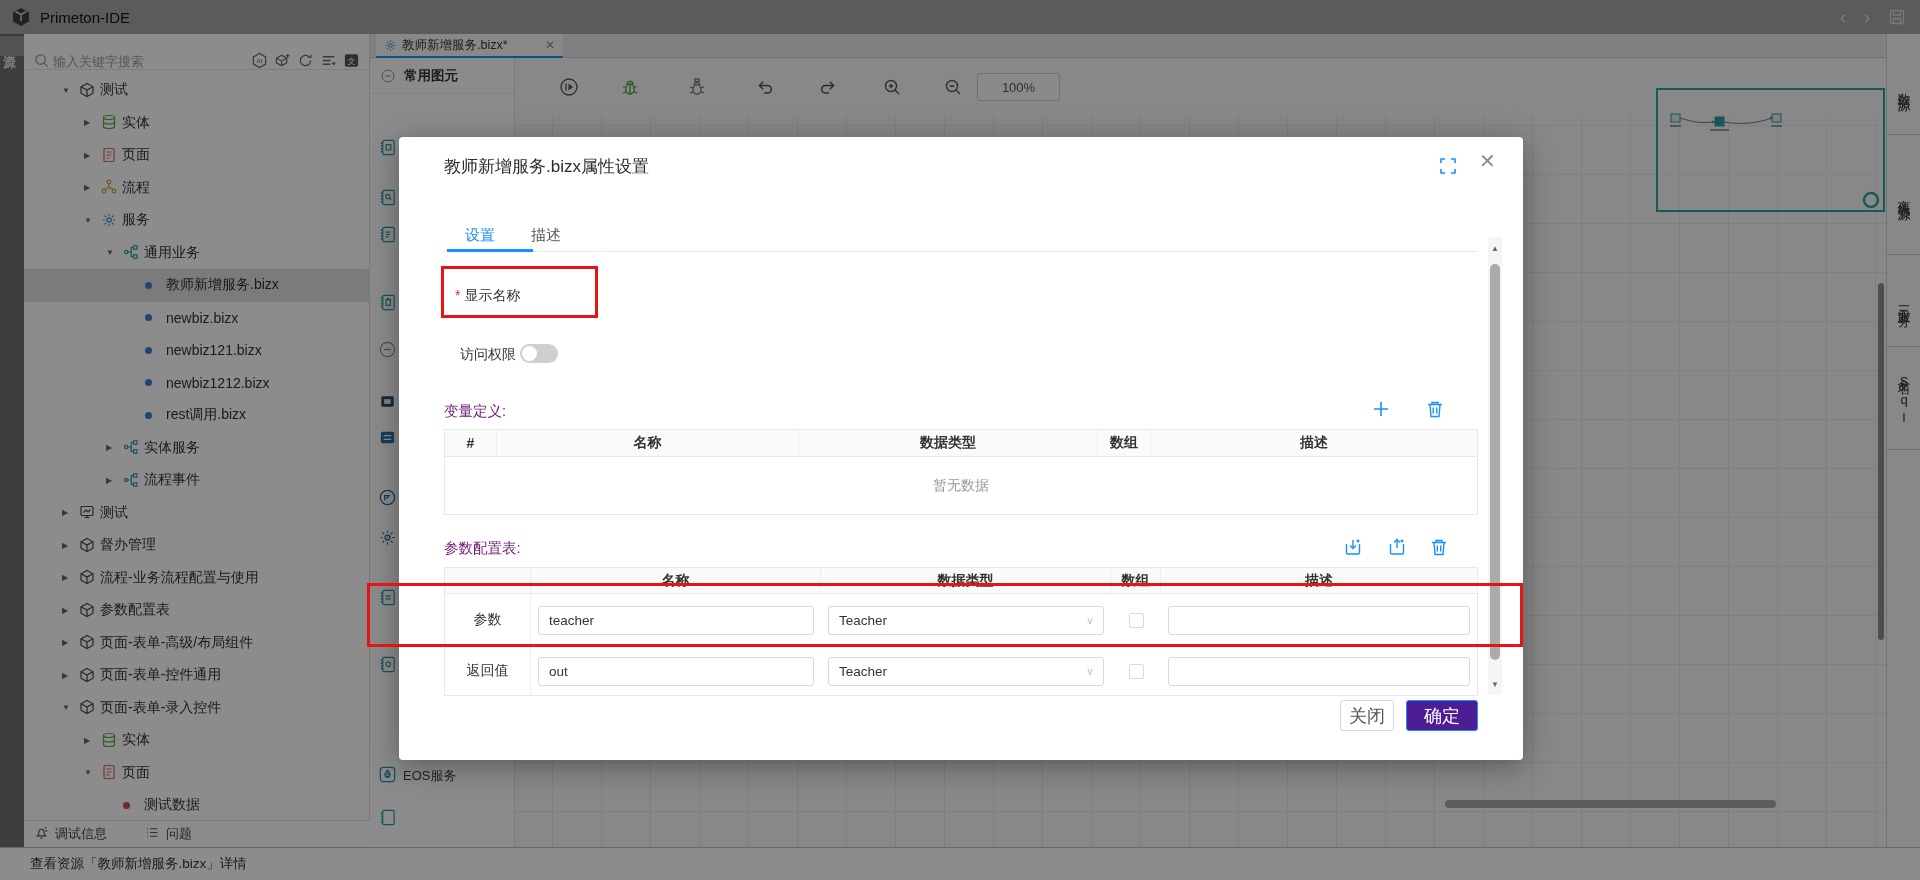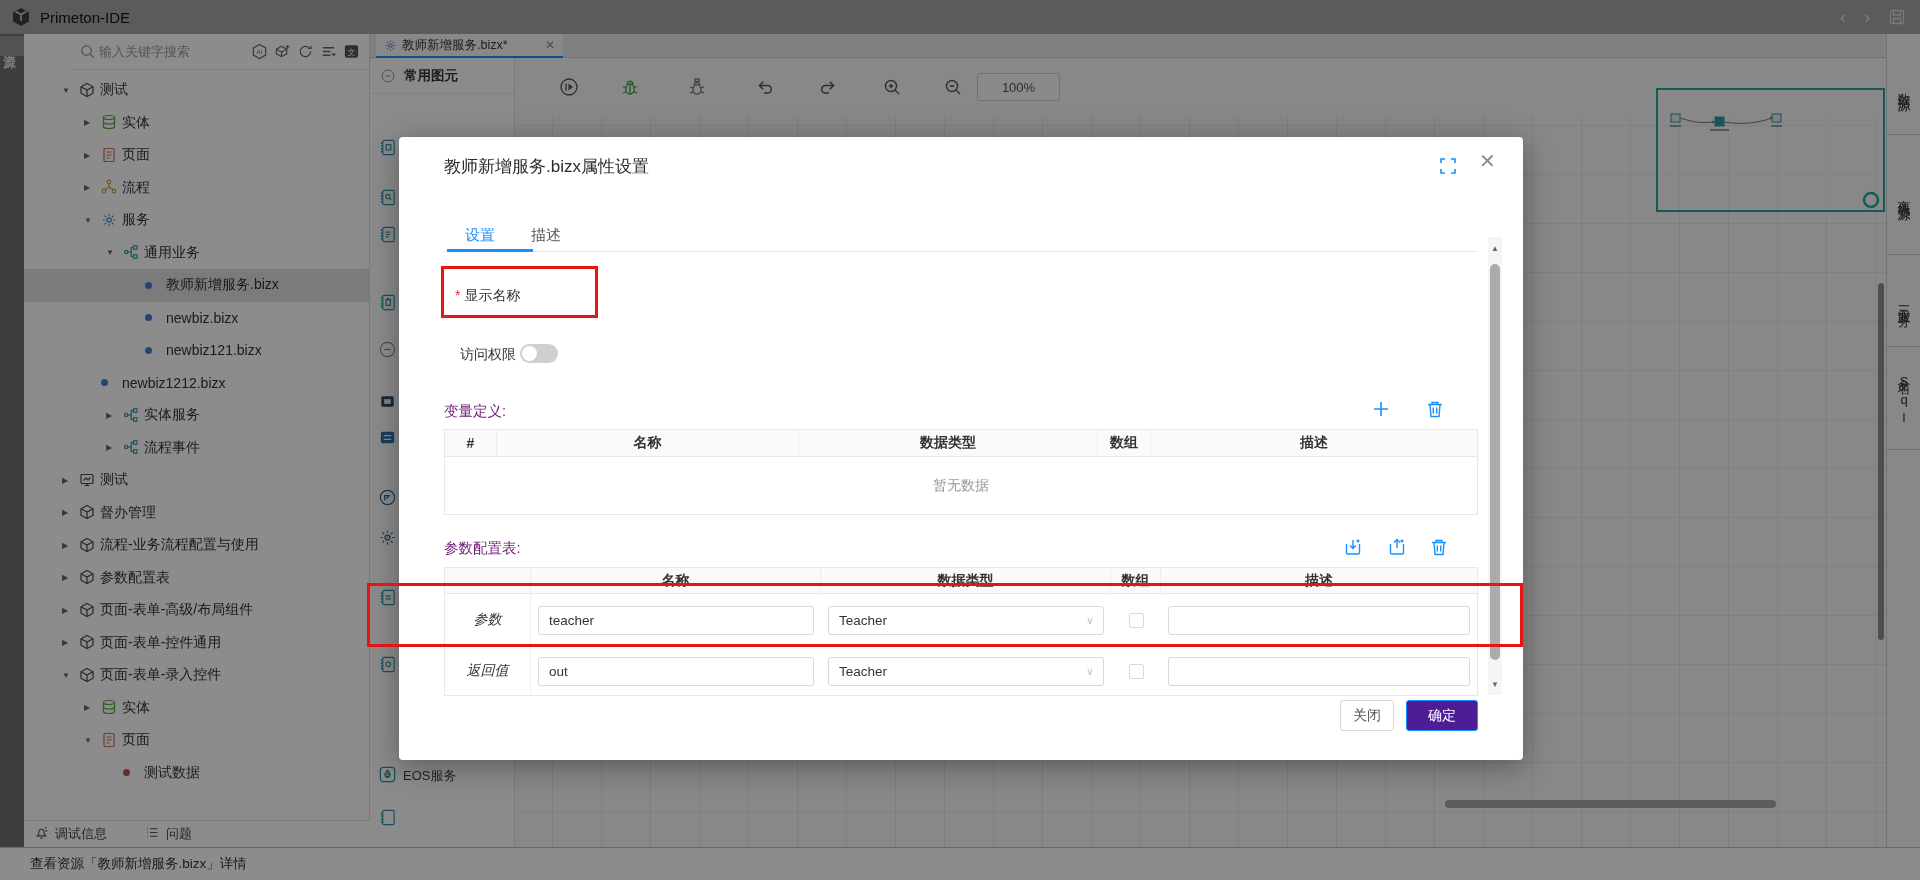--- a/index.html
+++ b/index.html
@@ -17,21 +17,21 @@
   .saveic { width:18px; height:18px; }
 
   
   .leftstrip { position:absolute; left:0; top:34px; width:24px; height:813px; background:#6f6f6f; }
   .striptab { margin-top:2px; width:24px; padding:8px 0; background:#989898; color:#f5f5f5;
     writing-mode:vertical-lr; text-orientation:upright; font-size:13px; text-align:center; letter-spacing:2px; }
 
   
   .sidebar { position:absolute; left:24px; top:34px; width:346px; height:813px; background:#fff;
     border-right:1px solid #dcdcdc; }
-  .searchrow { height:36px; border-bottom:1px solid #e4e4e4; display:flex; align-items:center; padding:0 6px;margin-left:46px; }
+  .searchrow { height:36px; border-bottom:1px solid #e4e4e4; display:flex; align-items:flex-end; padding:0 6px; }
   .searchrow input { border:0; outline:0; flex:1; font-size:13px; color:#333; min-width:0;
     font-family:inherit; background:transparent; }
   .searchrow input::placeholder { color:#9b9b9b; }
   .sic { width:17px; height:17px; margin:0 3px; flex:0 0 auto; }
   .tree { position:absolute; left:0; top:40px; width:346px; height:780px; overflow:hidden; }
   .tree-row { height:32.5px; display:flex; align-items:center; font-size:14px; color:#333; cursor:pointer; }
   .tree-row.selected { background:#e0e0e0; }
   .arrow { width:17px; font-size:8px; color:#666; flex:0 0 17px; }
   .ticon { width:21px; height:17px; flex:0 0 21px; }
   .ticon svg { width:16px; height:16px; }
@@ -121,28 +121,28 @@
   .t1 { top:292px; }
   .t1 .mthead { height:27px; }
   .t1 .c1{width:52px}.t1 .c2{width:302px}.t1 .c3{width:299px}.t1 .c4{width:53px}.t1 .c5{flex:1}
   .t1 .empty { height:57px; display:flex; align-items:center; justify-content:center; color:#999; }
   .t2 { top:430px; }
   .t2 .mthead { height:26px; }
   .t2 .c1{width:86px}.t2 .c2{width:290px}.t2 .c3{width:290px}.t2 .c4{width:50px}.t2 .c5{flex:1}
   .prow { display:flex; border-bottom:1px solid #f0f0f0; }
   .prow:last-child { border-bottom:0; }
   .prow .cell { display:flex; align-items:center; }
-  .rowlab { justify-content:center; font-size:14px; color:#333; border-right:1px solid #f0f0f0;font-style:italic; }
+  .rowlab { justify-content:center; font-size:14px; color:#333; border-right:1px solid #f0f0f0; }
   .cin { height:29px; border:1px solid #d9d9d9; border-radius:3px; padding:0 10px; font-size:13.5px;
     color:#333; outline:none; width:100%; margin:0 7px; font-family:inherit; background:#fff; }
   .csel { position:relative; height:29px; border:1px solid #d9d9d9; border-radius:3px; margin:0 7px;
     width:100%; display:flex; align-items:center; padding:0 10px; font-size:13.5px; color:#333; cursor:pointer; background:#fff; }
   .chev { position:absolute; right:9px; color:#c4c4c4; font-size:11px; }
   .ckbox { width:15px; height:15px; border:1px solid #d9d9d9; border-radius:2px; margin:0 auto; background:#fff; cursor:pointer; }
-  .m-btn { position:absolute; top:563px; height:31px; border-radius:3px; font-size:14px; display:flex;
+  .m-btn { position:absolute; top:563px; height:31px; border-radius:3px; font-size:18px; display:flex;
     align-items:center; justify-content:center; cursor:pointer; }
   .btn-close { left:941px; width:54px; background:#fff; border:1px solid #d9d9d9; color:#555; }
   .btn-ok { left:1007px; width:72px; background:#4c1d95; border:1px solid #1890ff; color:#fff; }
   .m-sb { position:absolute; left:1089px; top:100px; width:14px; height:458px; background:#f5f5f5; }
   .m-sb .up,.m-sb .dn { position:absolute; left:0; width:14px; height:22px; display:flex; align-items:center;
     justify-content:center; font-size:8px; color:#666; }
   .m-sb .up{top:0} .m-sb .dn{bottom:0}
   .m-sb .thumb { position:absolute; left:2px; top:27px; width:10px; height:396px; background:#ababab; border-radius:5px; }
 
   
@@ -287,26 +287,33 @@
           </span>
           <span class="tlabel">newbiz.bizx</span>
         </div>
         <div class="tree-row" style="padding-left: 104px;">
           <span class="arrow"></span>
           <span class="dotb">
             <i style="background:#3e7fd4"></i>
           </span>
           <span class="tlabel">newbiz121.bizx</span>
         </div>
-        <div class="tree-row" style="padding-left: 60px;">
+        <div class="tree-row" style="padding-left: 104px;">
           <span class="arrow"></span>
           <span class="dotb">
             <i style="background:#3e7fd4"></i>
           </span>
           <span class="tlabel">newbiz1212.bizx</span>
+        </div>
+        <div class="tree-row" style="padding-left: 104px;">
+          <span class="arrow"></span>
+          <span class="dotb">
+            <i style="background:#3e7fd4"></i>
+          </span>
+          <span class="tlabel">rest调用.bizx</span>
         </div>
         <div class="tree-row" style="padding-left: 82px;">
           <span class="arrow">▶</span>
           <span class="ticon"><svg viewBox="0 0 16 16" fill="none" stroke-width="1.2" stroke="#2a9aa8">
               <circle cx="3.2" cy="8" r="1.6"></circle>
               <rect x="10.5" y="1.8" width="3.4" height="3.4"></rect>
               <rect x="10.5" y="10.8" width="3.4" height="3.4"></rect>
               <path d="M4.8 8h3.4M8.2 8V3.5h2.3M8.2 8v4.5h2.3"></path>
             </svg></span>
           <span class="tlabel">实体服务</span>

